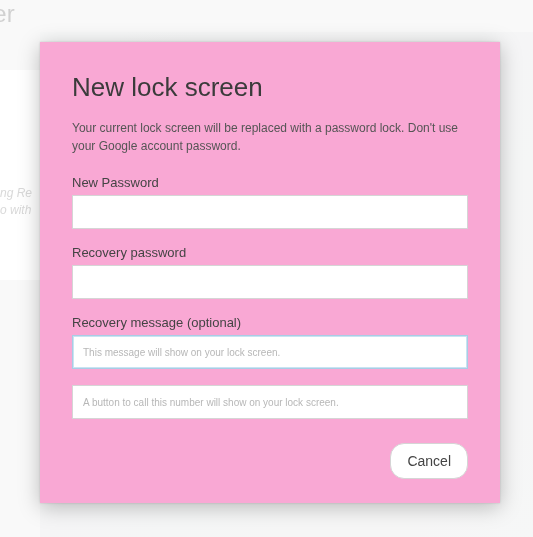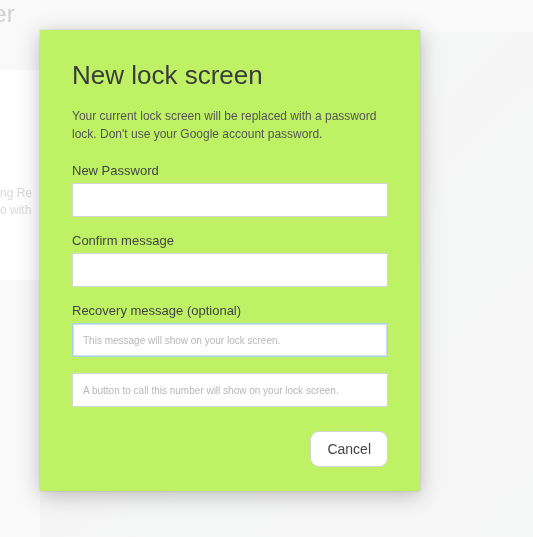--- a/index.html
+++ b/index.html
@@ -30,40 +30,41 @@
     left: 0;
     width: 60px;
     height: 210px;
     background: #fff;
     color: #aaa;
     font-size: 12px;
     padding-top: 115px;
     line-height: 1.4;
     white-space: nowrap;
     overflow: hidden;
+    font-style: italic;
   }
   .backdrop .mapish {
     position: absolute;
     left: 40px;
     top: 32px;
     right: 0;
     bottom: 0;
     background: linear-gradient(135deg, #eef0f0 0%, #e8e9ea 50%, #eceded 100%);
   }
   .overlay {
     position: absolute;
     inset: 0;
     background: rgba(255,255,255,0.55);
   }
   .dialog {
     position: absolute;
     left: 40px;
-    top: 30px;
-    width: 380px;
-    background: #bef264;
+    top: 42px;
+    width: 460px;
+    background: #f9a8d4;
     box-shadow: 0 4px 20px rgba(0,0,0,0.25), 0 0 2px rgba(0,0,0,0.15);
     padding: 30px 32px 24px 32px;
   }
   .dialog h1 {
     font-size: 26px;
     font-weight: 400;
     color: #3b3b3b;
     margin-bottom: 16px;
   }
   .dialog .desc {
@@ -98,21 +99,21 @@
     display: flex;
     justify-content: flex-end;
     gap: 12px;
     margin-top: 24px;
   }
   .btn {
     height: 36px;
     min-width: 74px;
     padding: 0 16px;
     font-size: 14px;
-    border-radius: 9px;
+    border-radius: 14px;
     cursor: pointer;
     font-family: inherit;
   }
   .btn-secondary {
     background: #fff;
     border: 1px solid #d5d5d5;
     color: #444;
   }
   .btn-primary {
     background: #2faee0;
@@ -138,21 +139,21 @@
 <div class="dialog">
   <h1>New lock screen</h1>
   <p class="desc">Your current lock screen will be replaced with a password lock. Don't use your Google account password.</p>
 
   <div class="field-group">
     <label class="field-label">New Password</label>
     <input type="password" class="text-input" placeholder="" style="">
   </div>
 
   <div class="field-group">
-    <label class="field-label">Confirm message</label>
+    <label class="field-label">Recovery password</label>
     <input type="password" class="text-input" placeholder="" style="">
   </div>
 
   <div class="field-group">
     <label class="field-label">Recovery message (optional)</label>
     <input type="text" class="text-input focused" placeholder="This message will show on your lock screen." style="">
   </div>
 
   <div class="field-group">
     <input type="text" class="text-input" placeholder="A button to call this number will show on your lock screen." style="">

